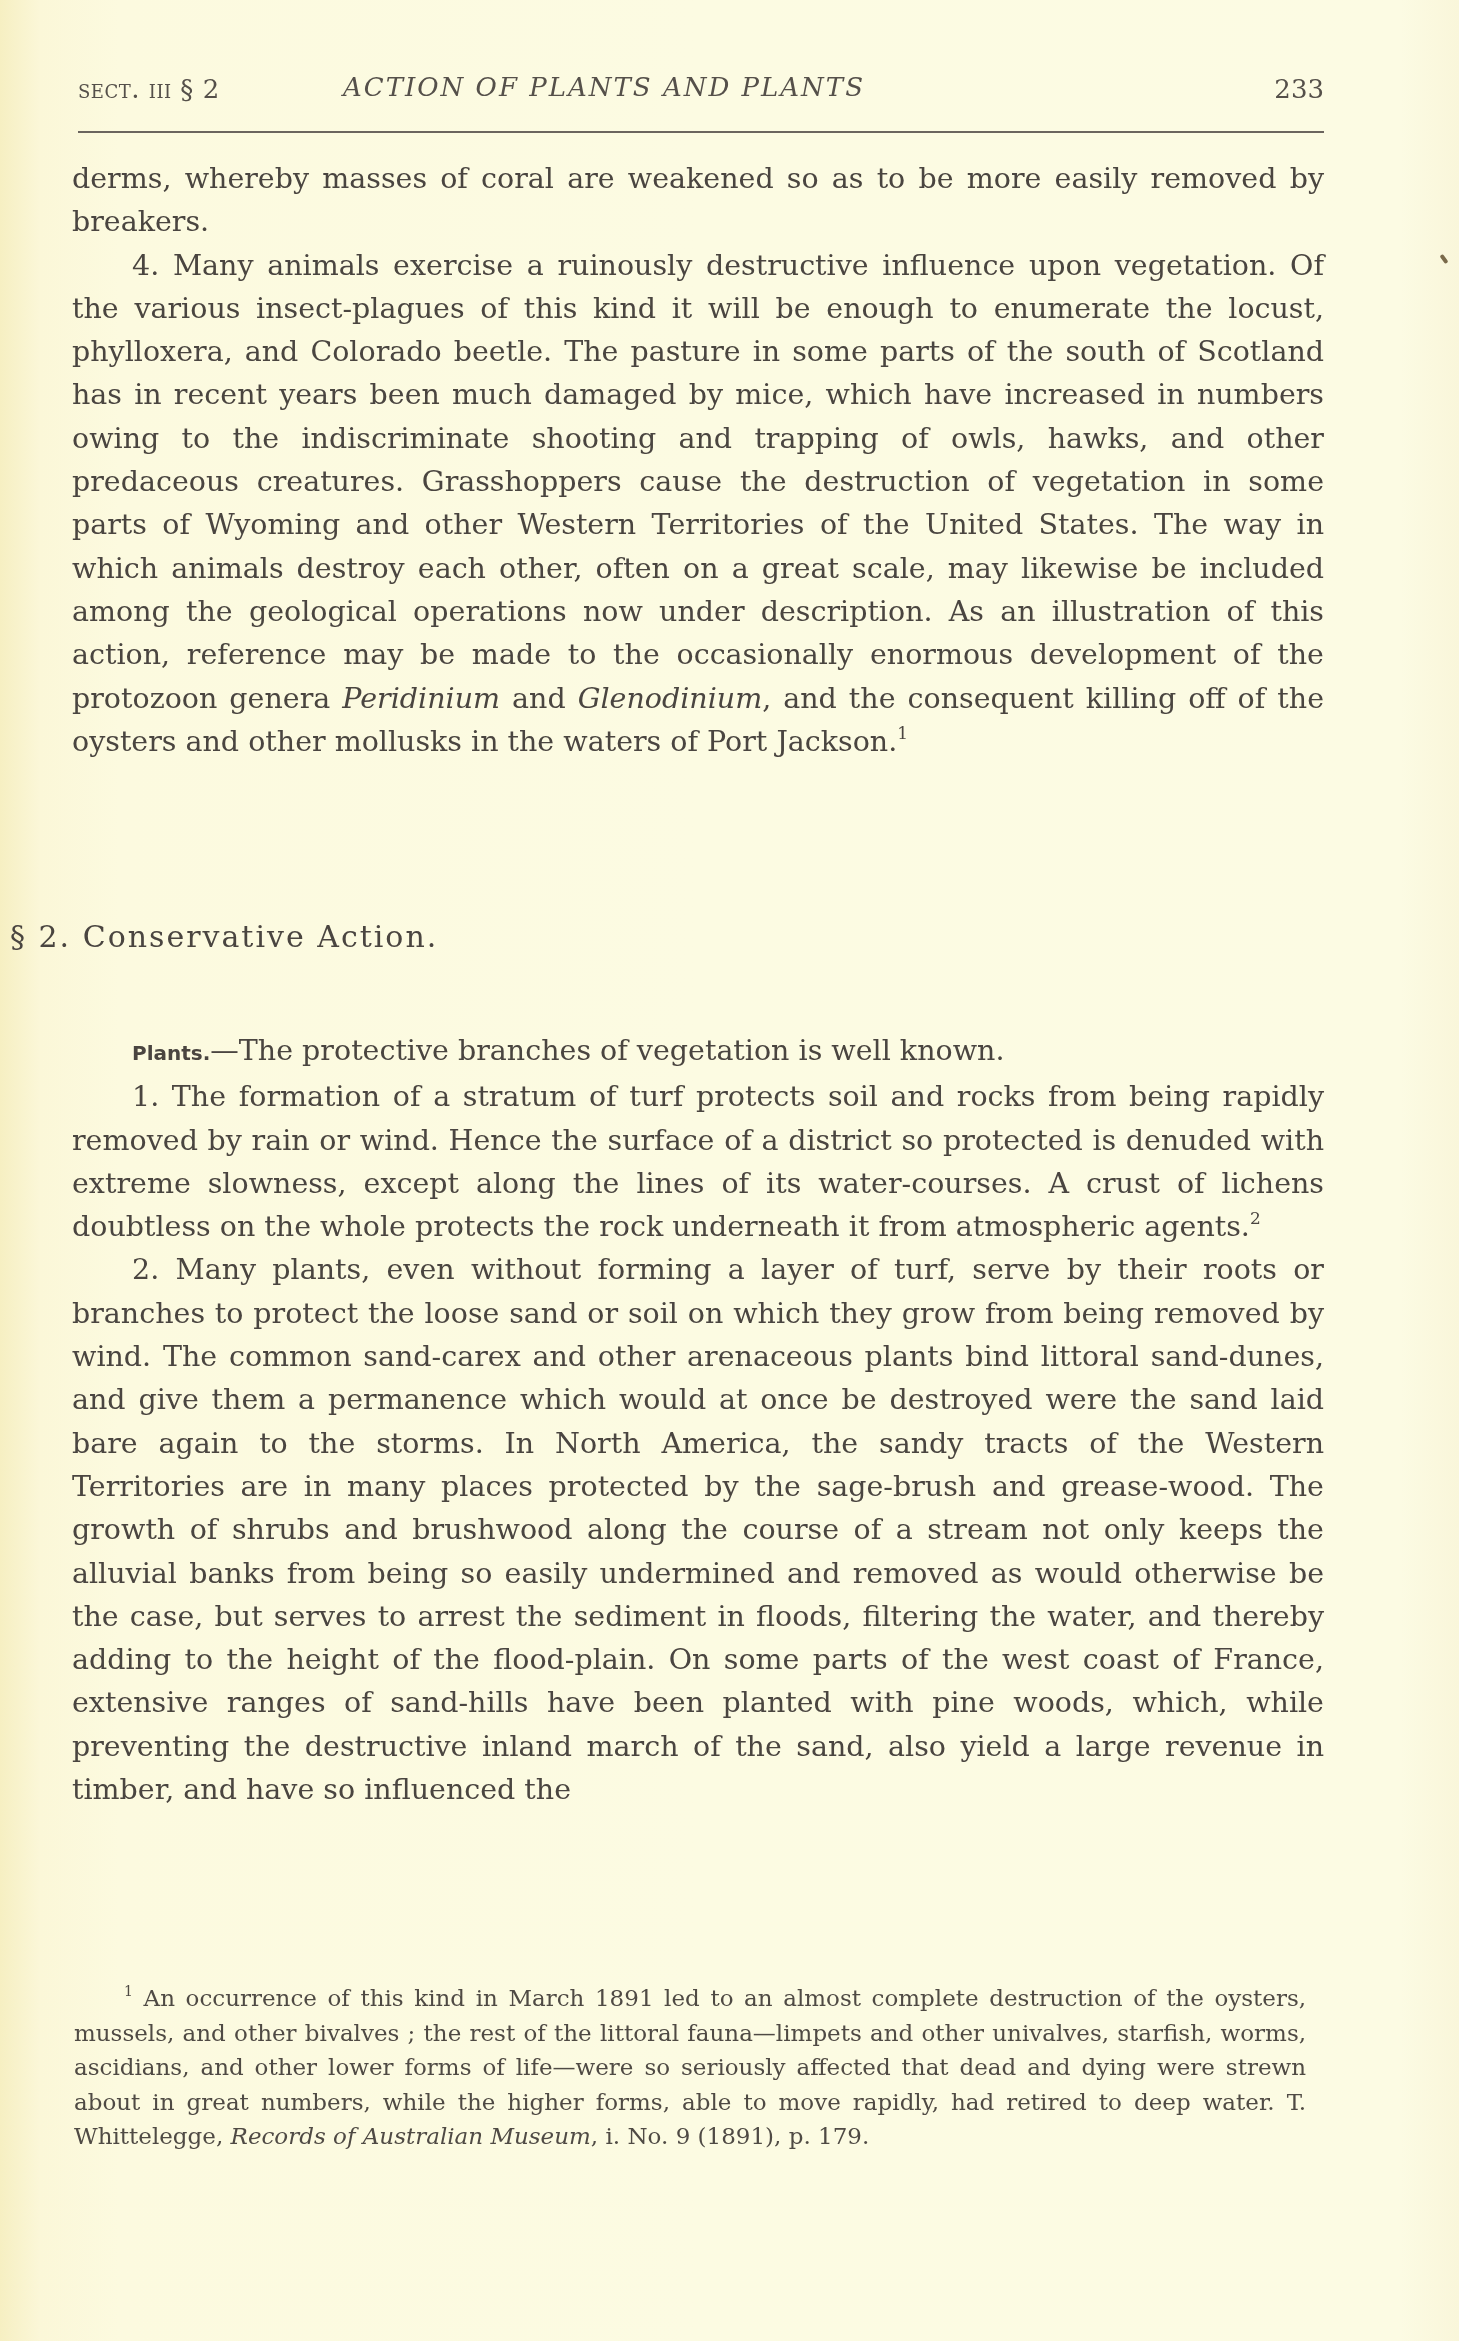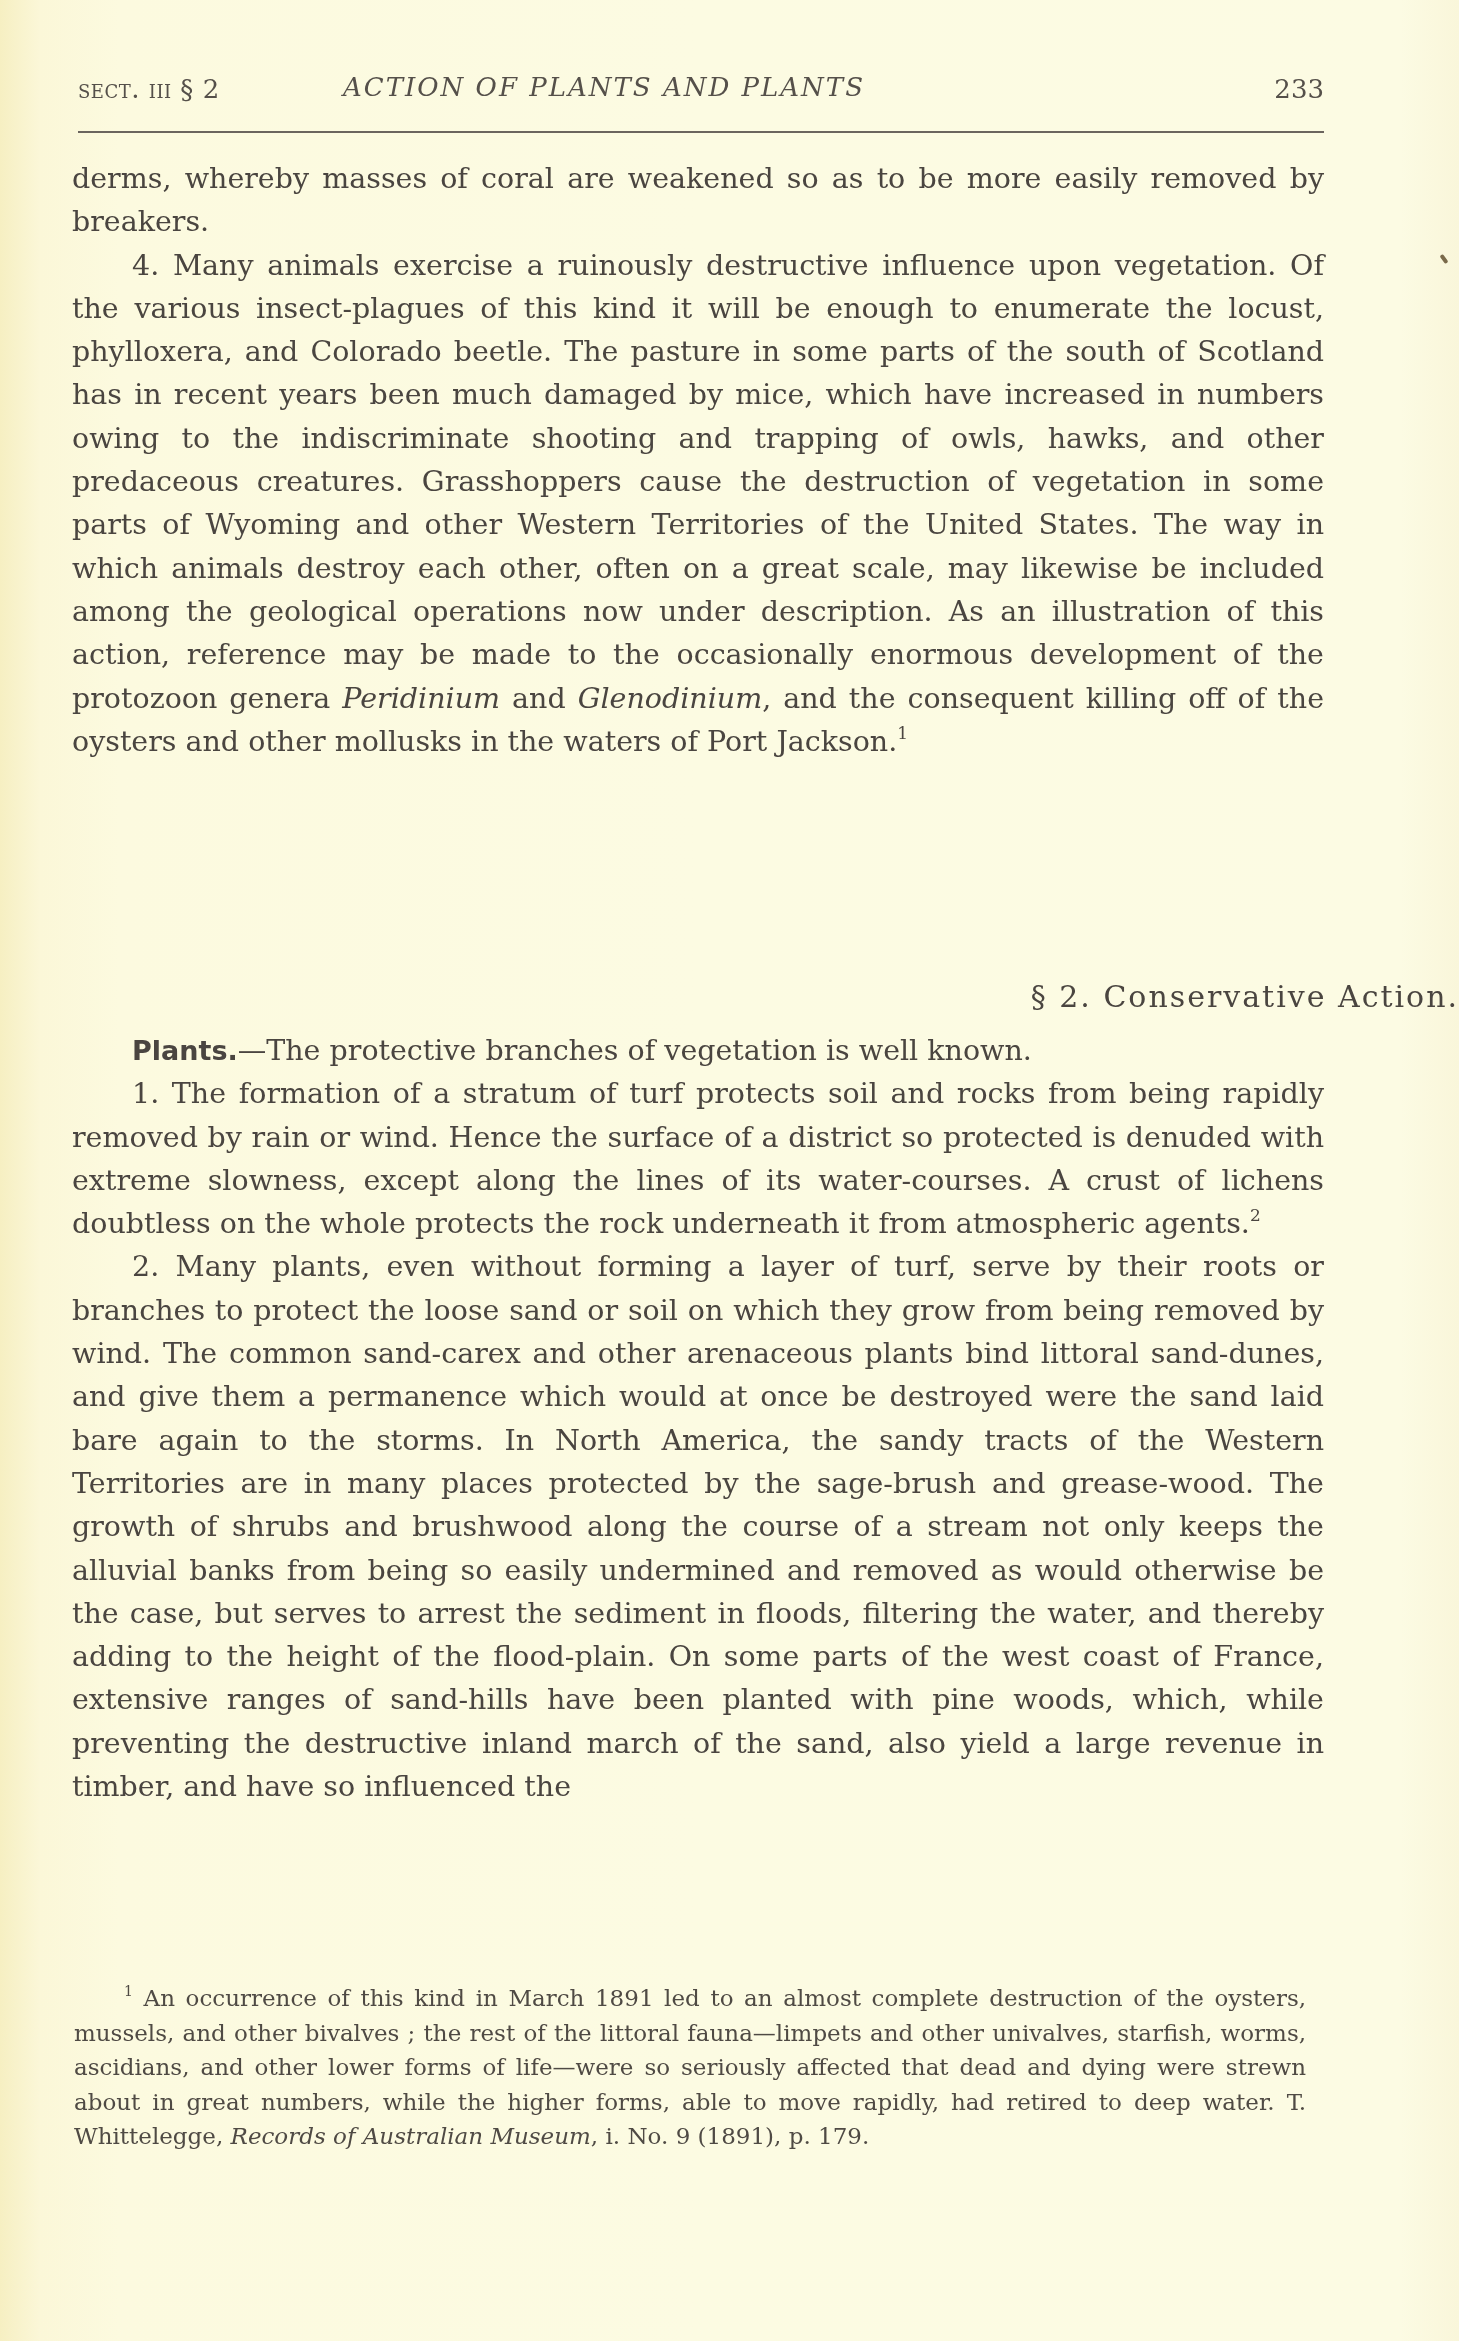--- a/index.html
+++ b/index.html
@@ -70,34 +70,34 @@
     .body-text p {
       margin: 0;
     }
     .indent {
       text-indent: 60px;
     }
     .block-top { top: 157px; }
     .block-mid { top: 1029px; }
     .section-heading {
       position: absolute;
-      top: 979px;
+      top: 919px;
       left: 0;
       width: 1459px;
-      text-align: right;
+      text-align: left;
       font-size: 30px;
       letter-spacing: 2px;
       color: #4a4540;
       padding-left: 10px;
       box-sizing: border-box;
     }
     .bold-lead {
       font-family: "DejaVu Sans", "Liberation Sans", sans-serif;
       font-weight: bold;
-      font-size: 27px;
+      font-size: 20px;
       letter-spacing: 0;
     }
     sup {
       font-size: 17px;
       line-height: 0;
       vertical-align: 12px;
     }
     .footnotes {
       position: absolute;
       top: 1963px;

